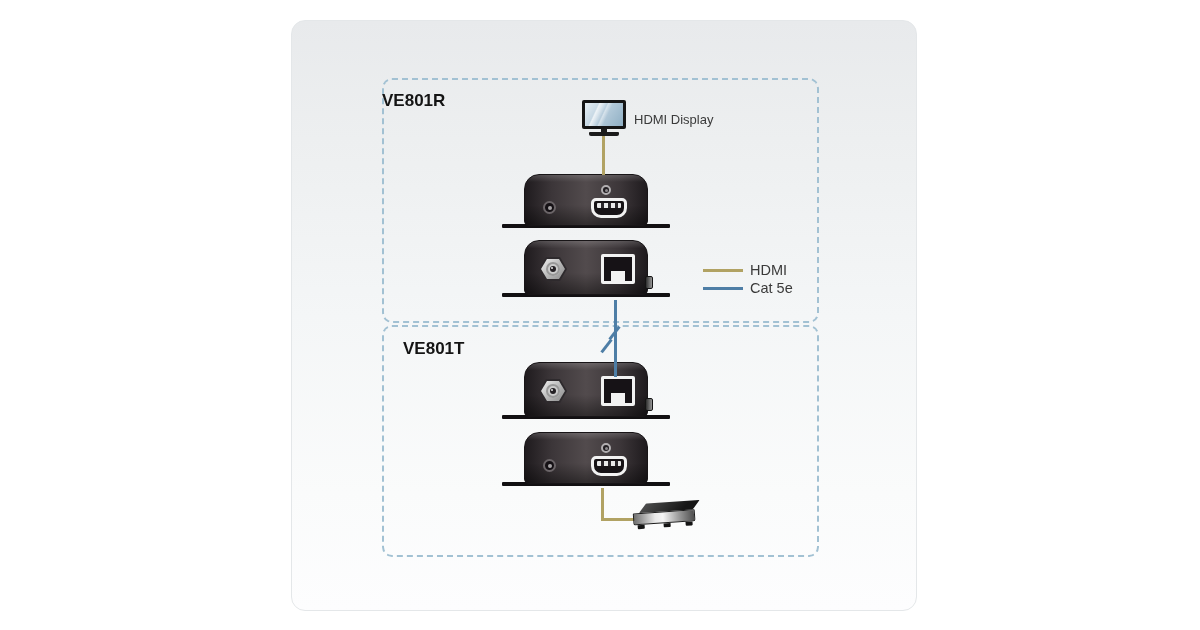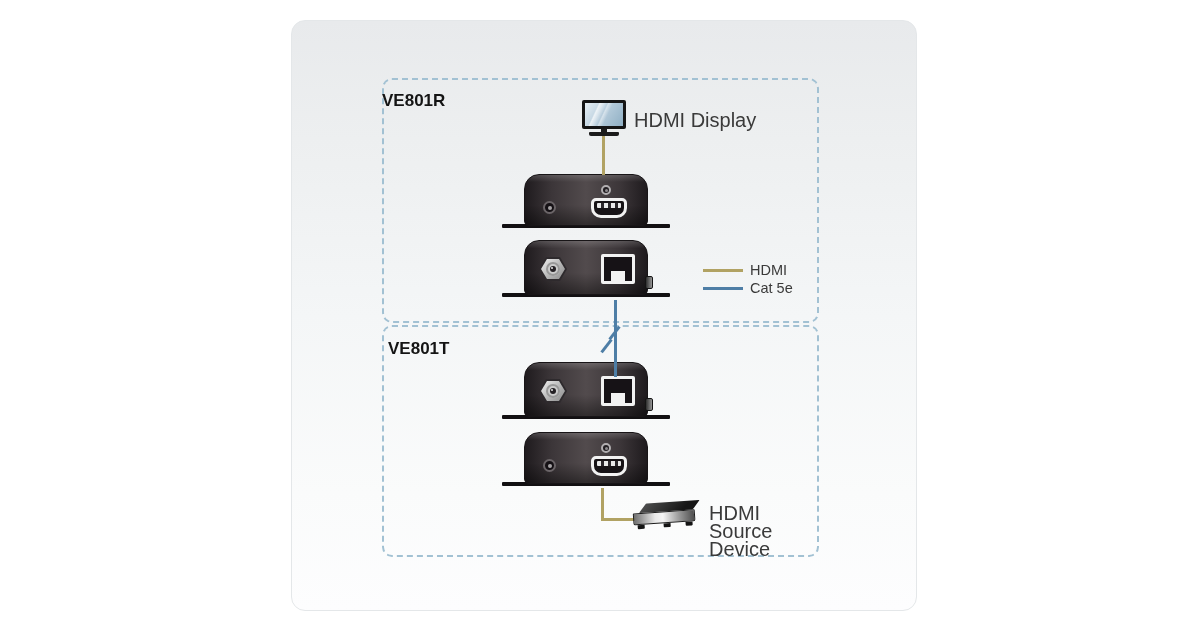--- a/index.html
+++ b/index.html
@@ -8,23 +8,23 @@
 
   .card{position:absolute;left:291px;top:20px;width:624px;height:589px;border-radius:14px;
     background:linear-gradient(180deg,#e8eaec 0%,#edeff0 20%,#f4f6f7 50%,#fafbfb 80%,#fdfdfe 100%);
     border:1px solid #e4e7e9;}
 
   .dashed-box{position:absolute;border:2px dashed #a2c1d3;border-radius:10px;background:transparent;}
   .box-r{left:382px;top:78px;width:433px;height:241px;}
   .box-t{left:382px;top:325px;width:433px;height:228px;}
   .group-label{position:absolute;font-size:17px;font-weight:bold;color:#141414;z-index:8;}
   .label-r{left:382px;top:91px;}
-  .label-t{left:388px;top:339px;}
-
-  .anno{position:absolute;font-size:20px;color:#3a3a3a;z-index:8;line-height:18px;}
+  .label-t{left:403px;top:339px;}
+
+  .anno{position:absolute;font-size:13px;color:#3a3a3a;z-index:8;line-height:18px;}
   .display-label{left:634px;top:111px;}
   .source-label{left:709px;top:504px;width:100px;}
 
   
   .line{position:absolute;z-index:5;}
   .olive{background:#b1a263;}
   .blue{background:#4e7ea6;}
   .hdmi-line-1{left:602px;top:135px;width:3px;height:40px;}
   .cat5e-line{left:614px;top:300px;width:3px;height:77px;}
   .hdmi-line-2v{left:601px;top:488px;width:3px;height:33px;}
@@ -186,19 +186,18 @@
     </div>
   </div>
 
   <div class="player">
     <div class="player-top"></div>
     <div class="player-front"></div>
     <div class="player-foot foot1"></div>
     <div class="player-foot foot2"></div>
     <div class="player-foot foot3"></div>
   </div>
-  <div class="anno source-label">HDMI Source Device</div>
 
   <div class="legend-line olive legend-line-hdmi"></div>
   <div class="legend-label legend-label-hdmi">HDMI</div>
   <div class="legend-line blue legend-line-cat"></div>
   <div class="legend-label legend-label-cat">Cat 5e</div>
 </div>
 
 </body></html>

